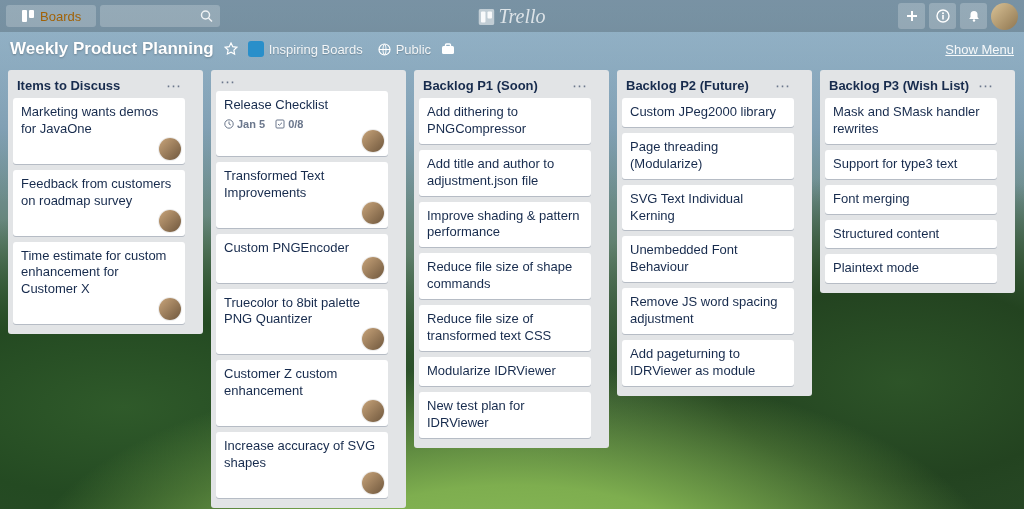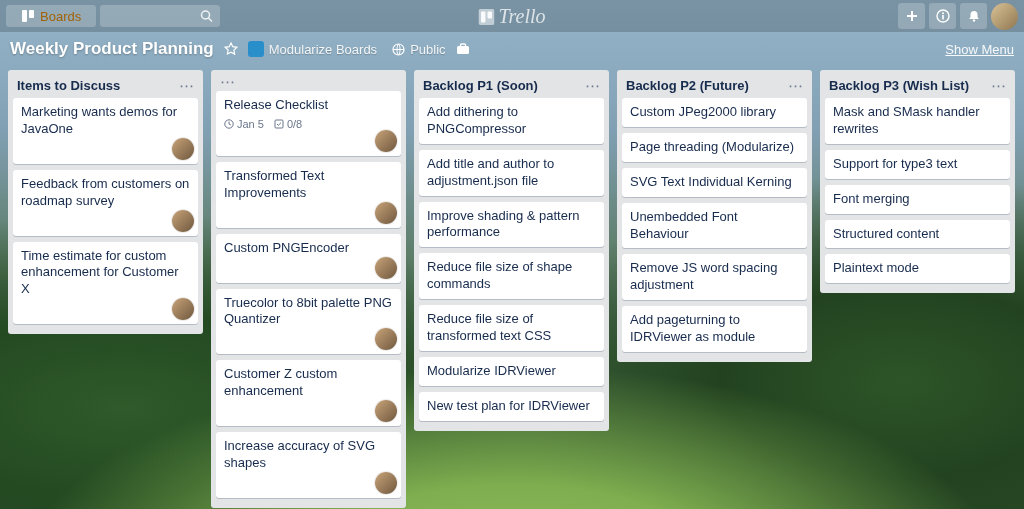--- a/index.html
+++ b/index.html
@@ -118,21 +118,21 @@
   display: flex;
   gap: 8px;
   padding: 4px 8px 8px 8px;
   align-items: flex-start;
 }
 .list {
   background: #e2e4e6;
   border-radius: 3px;
   width: 195px;
   flex: none;
-  padding: 6px 5px 4px 5px;
+  padding: 6px 18px 4px 5px;
 }
 .list-head {
   display: flex;
   align-items: center;
   padding: 2px 4px 5px 4px;
 }
 .list-title {
   font-size: 13px;
   font-weight: 700;
   color: #172b4d;
@@ -158,20 +158,21 @@
   font-size: 13px;
   color: #172b4d;
   line-height: 1.3;
 }
 .card-meta {
   display: flex;
   gap: 10px;
   font-size: 11px;
   color: #6b778c;
   margin-top: 4px;
+  font-weight: bold;
 }
 .card-meta span { display:flex; align-items:center; gap:3px; }
 .member {
   width: 22px; height: 22px;
   border-radius: 50%;
   background: linear-gradient(135deg,#c8a47a,#6f573d);
   position: absolute;
   right: 4px;
   bottom: 4px;
   box-shadow: 0 0 0 1px rgba(0,0,0,0.08);
@@ -231,21 +232,21 @@
 
 <div class="board-bar">
   <span class="board-title">Weekly Product Planning</span>
   <span class="bb-item">
     <svg width="14" height="14" viewBox="0 0 14 14">
         <path d="M7 1l1.8 3.7 4 .6-2.9 2.8.7 4L7 10.2 3.4 12l.7-4L1.2 5.3l4-.6z" fill="none" stroke="#fff" stroke-width="1.2"></path>
       </svg>
   </span>
   <span class="bb-item">
     <span class="bb-badge"></span>
-    <span>Modularize Boards</span>
+    <span>Inspiring Boards</span>
     <span style="opacity:.7;font-size:11px"></span>
   </span>
   <span class="bb-item">
     <svg width="13" height="13" viewBox="0 0 13 13">
         <circle cx="6.5" cy="6.5" r="5.5" stroke="#fff" stroke-width="1.2" fill="none"></circle>
         <path d="M1 6.5h11M6.5 1c2 1.5 2 9.5 0 11M6.5 1c-2 1.5-2 9.5 0 11" stroke="#fff" stroke-width="1" fill="none"></path>
       </svg>
     <span>Public</span>
   </span>
   <span class="bb-item">

